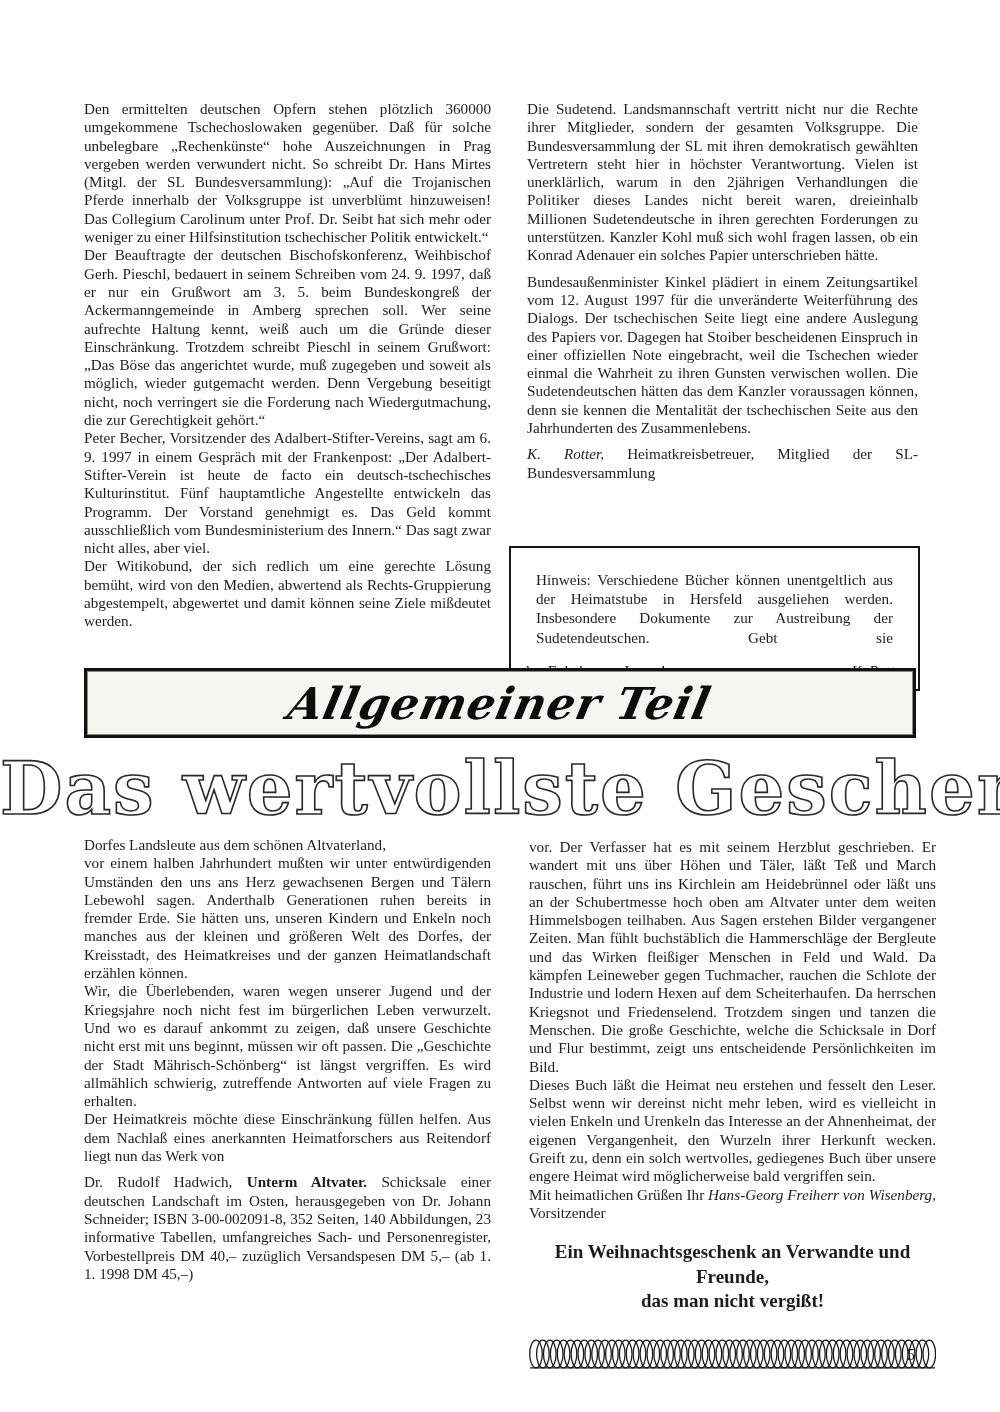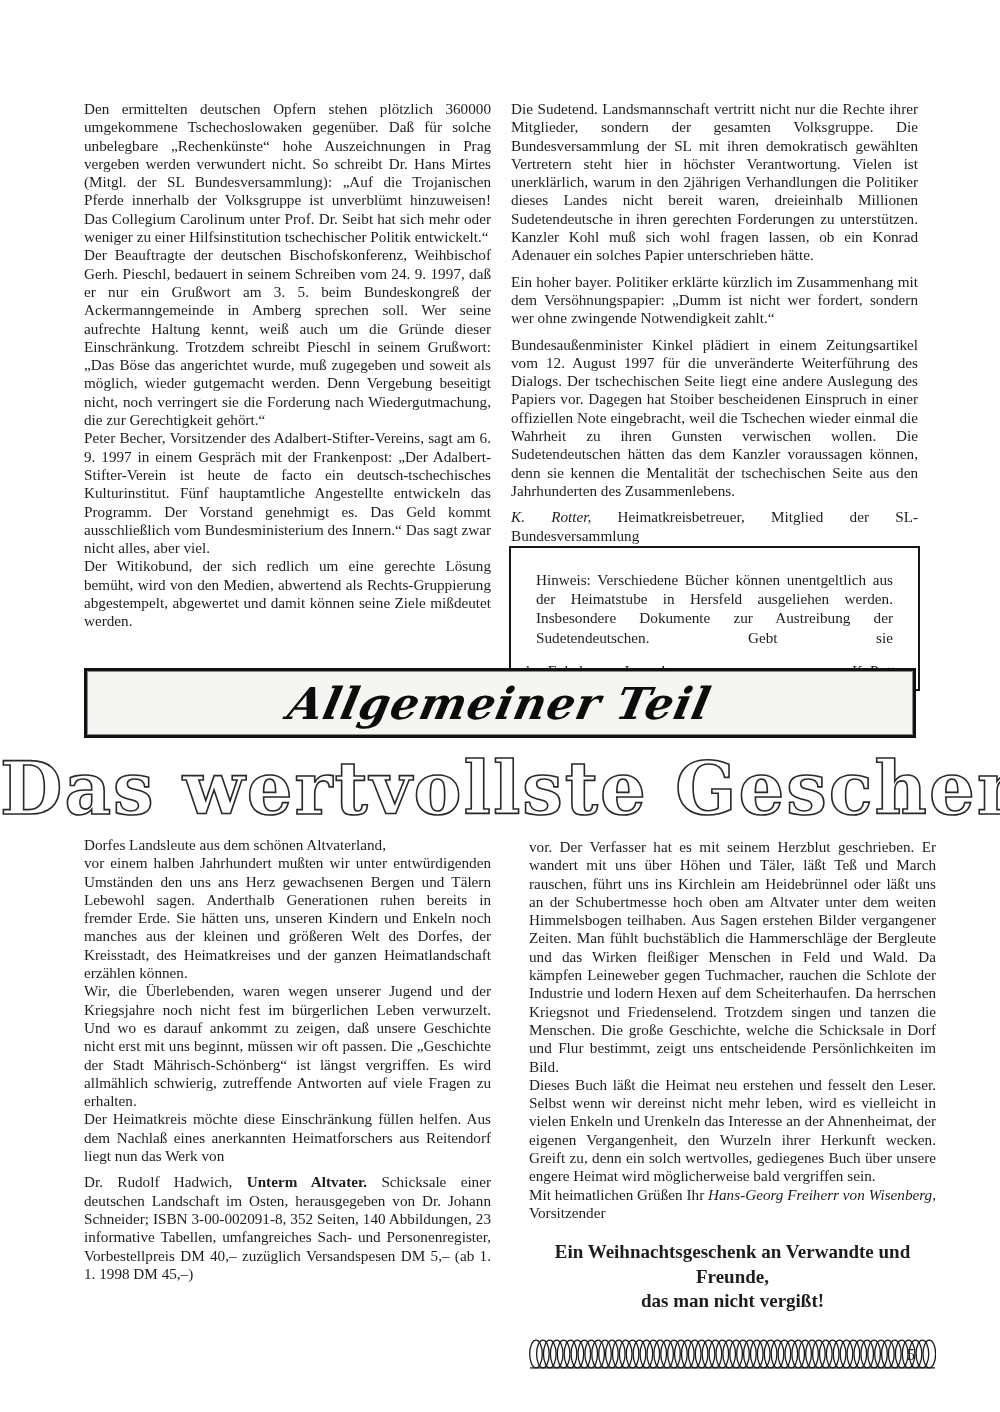--- a/index.html
+++ b/index.html
@@ -12,21 +12,21 @@
     overflow: hidden;
   }
   .col {
     position: absolute;
     width: 407px;
     font-size: 15.2px;
     line-height: 18.3px;
     text-align: justify;
   }
   .para { margin: 0; }
-  .gapped .para { margin: 0 0 8px 0; }
+  .gapped .para { margin: 0 0 8px 16px; }
   .para.gap-before { margin-top: 8px; }
   .b { font-weight: bold; }
   .i { font-style: italic; }
 
   #col-tl { left: 84px;  top: 100px; }
   #col-tr { left: 511px; top: 100px; }
 
   
   #notice {
     position: absolute;
@@ -116,21 +116,20 @@
 
 <div id="col-tl" class="col">
     <p class="para"><span>Den ermittelten deutschen Opfern stehen plötzlich 360000 umgekommene Tschechoslowaken gegenüber. Daß für solche unbelegbare „Rechenkünste“ hohe Auszeichnungen in Prag vergeben werden verwundert nicht. So schreibt Dr. Hans Mirtes (Mitgl. der SL Bundesversammlung): „Auf die Trojanischen Pferde innerhalb der Volksgruppe ist unverblümt hinzuweisen! Das Collegium Carolinum unter Prof. Dr. Seibt hat sich mehr oder weniger zu einer Hilfsinstitution tschechischer Politik entwickelt.“</span></p>
     <p class="para"><span>Der Beauftragte der deutschen Bischofskonferenz, Weihbischof Gerh. Pieschl, bedauert in seinem Schreiben vom 24. 9. 1997, daß er nur ein Grußwort am 3. 5. beim Bundeskongreß der Ackermanngemeinde in Amberg sprechen soll. Wer seine aufrechte Haltung kennt, weiß auch um die Gründe dieser Einschränkung. Trotzdem schreibt Pieschl in seinem Grußwort: „Das Böse das angerichtet wurde, muß zugegeben und soweit als möglich, wieder gutgemacht werden. Denn Vergebung beseitigt nicht, noch verringert sie die Forderung nach Wiedergutmachung, die zur Gerechtigkeit gehört.“</span></p>
     <p class="para"><span>Peter Becher, Vorsitzender des Adalbert-Stifter-Vereins, sagt am 6. 9. 1997 in einem Gespräch mit der Frankenpost: „Der Adalbert-Stifter-Verein ist heute de facto ein deutsch-tschechisches Kulturinstitut. Fünf hauptamtliche Angestellte entwickeln das Programm. Der Vorstand genehmigt es. Das Geld kommt ausschließlich vom Bundesministerium des Innern.“ Das sagt zwar nicht alles, aber viel.</span></p>
     <p class="para"><span>Der Witikobund, der sich redlich um eine gerechte Lösung bemüht, wird von den Medien, abwertend als Rechts-Gruppierung abgestempelt, abgewertet und damit können seine Ziele mißdeutet werden.</span></p>
   </div>
 
 <div id="col-tr" class="col gapped">
     <p class="para"><span>Die Sudetend. Landsmannschaft vertritt nicht nur die Rechte ihrer Mitglieder, sondern der gesamten Volksgruppe. Die Bundesversammlung der SL mit ihren demokratisch gewählten Vertretern steht hier in höchster Verantwortung. Vielen ist unerklärlich, warum in den 2jährigen Verhandlungen die Politiker dieses Landes nicht bereit waren, dreieinhalb Millionen Sudetendeutsche in ihren gerechten Forderungen zu unterstützen. Kanzler Kohl muß sich wohl fragen lassen, ob ein Konrad Adenauer ein solches Papier unterschrieben hätte.</span></p>
-    <p class="para"><span>Ein hoher bayer. Politiker erklärte kürzlich im Zusammenhang mit dem Versöhnungspapier: „Dumm ist nicht wer fordert, sondern wer ohne zwingende Notwendigkeit zahlt.“</span></p>
     <p class="para"><span>Bundesaußenminister Kinkel plädiert in einem Zeitungsartikel vom 12. August 1997 für die unveränderte Weiterführung des Dialogs. Der tschechischen Seite liegt eine andere Auslegung des Papiers vor. Dagegen hat Stoiber bescheidenen Einspruch in einer offiziellen Note eingebracht, weil die Tschechen wieder einmal die Wahrheit zu ihren Gunsten verwischen wollen. Die Sudetendeutschen hätten das dem Kanzler voraussagen können, denn sie kennen die Mentalität der tschechischen Seite aus den Jahrhunderten des Zusammenlebens.</span></p>
     <p class="para"><span class="i">K. Rotter,</span><span> Heimatkreisbetreuer, Mitglied der SL-Bundesversammlung</span></p>
   </div>
 
 <div id="notice">
   <p class="notice-text">Hinweis: Verschiedene Bücher können unentgeltlich aus der Heimatstube in Hersfeld ausgeliehen werden. Insbesondere Dokumente zur Austreibung der Sudetendeutschen. Gebt sie</p>
   <div class="notice-row">
     <span>den Enkeln zum Lesen!</span>
     <span class="i">K. Rotter</span>
   </div>

